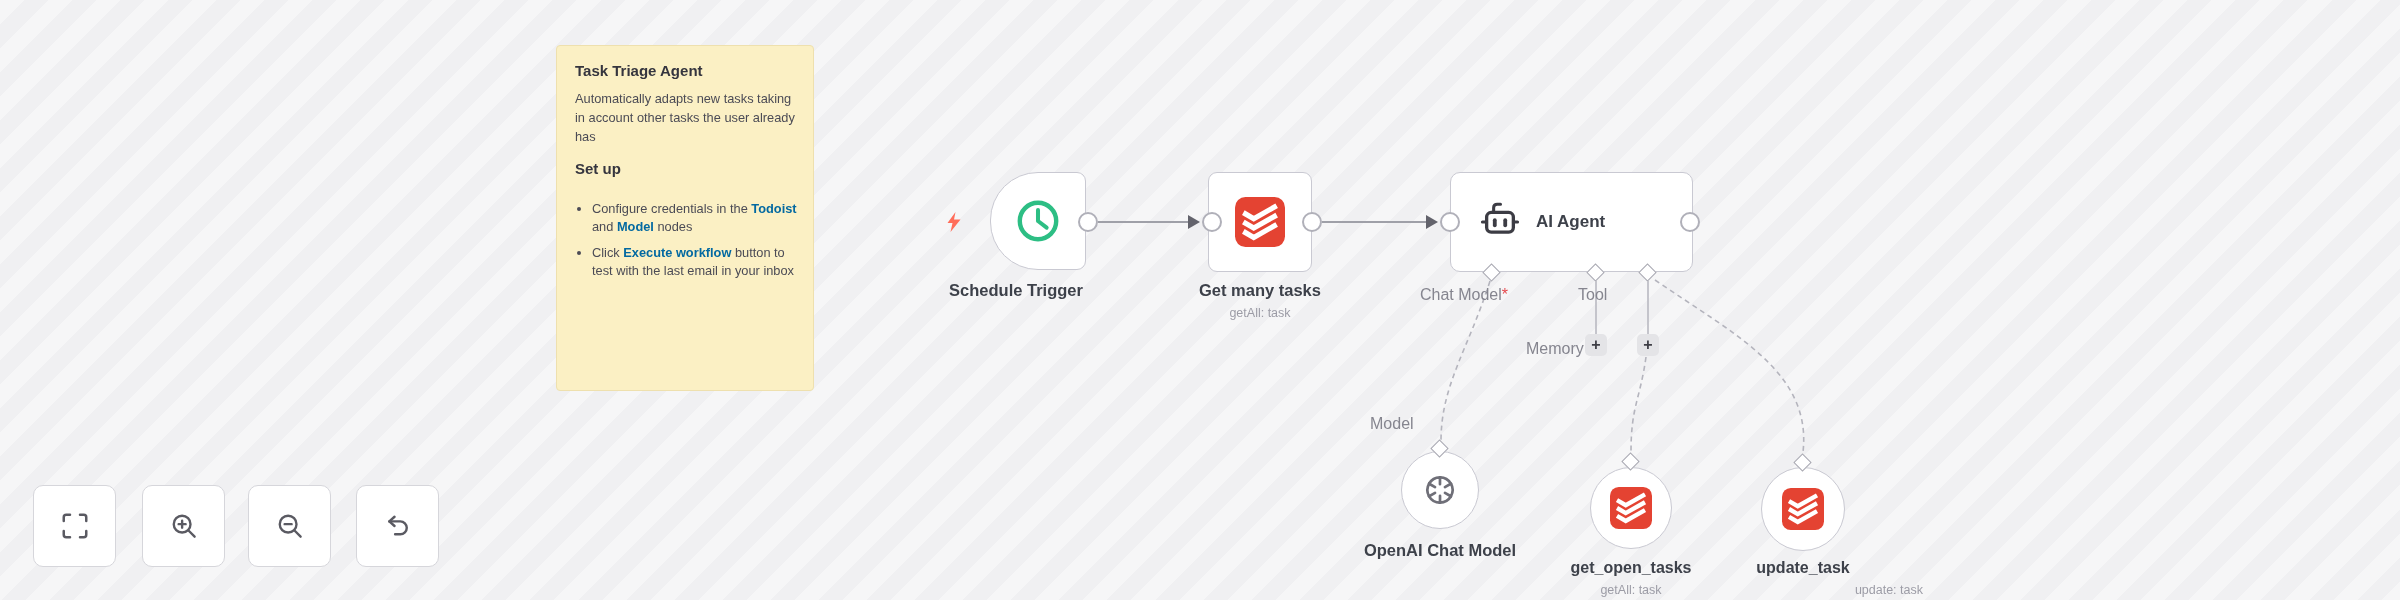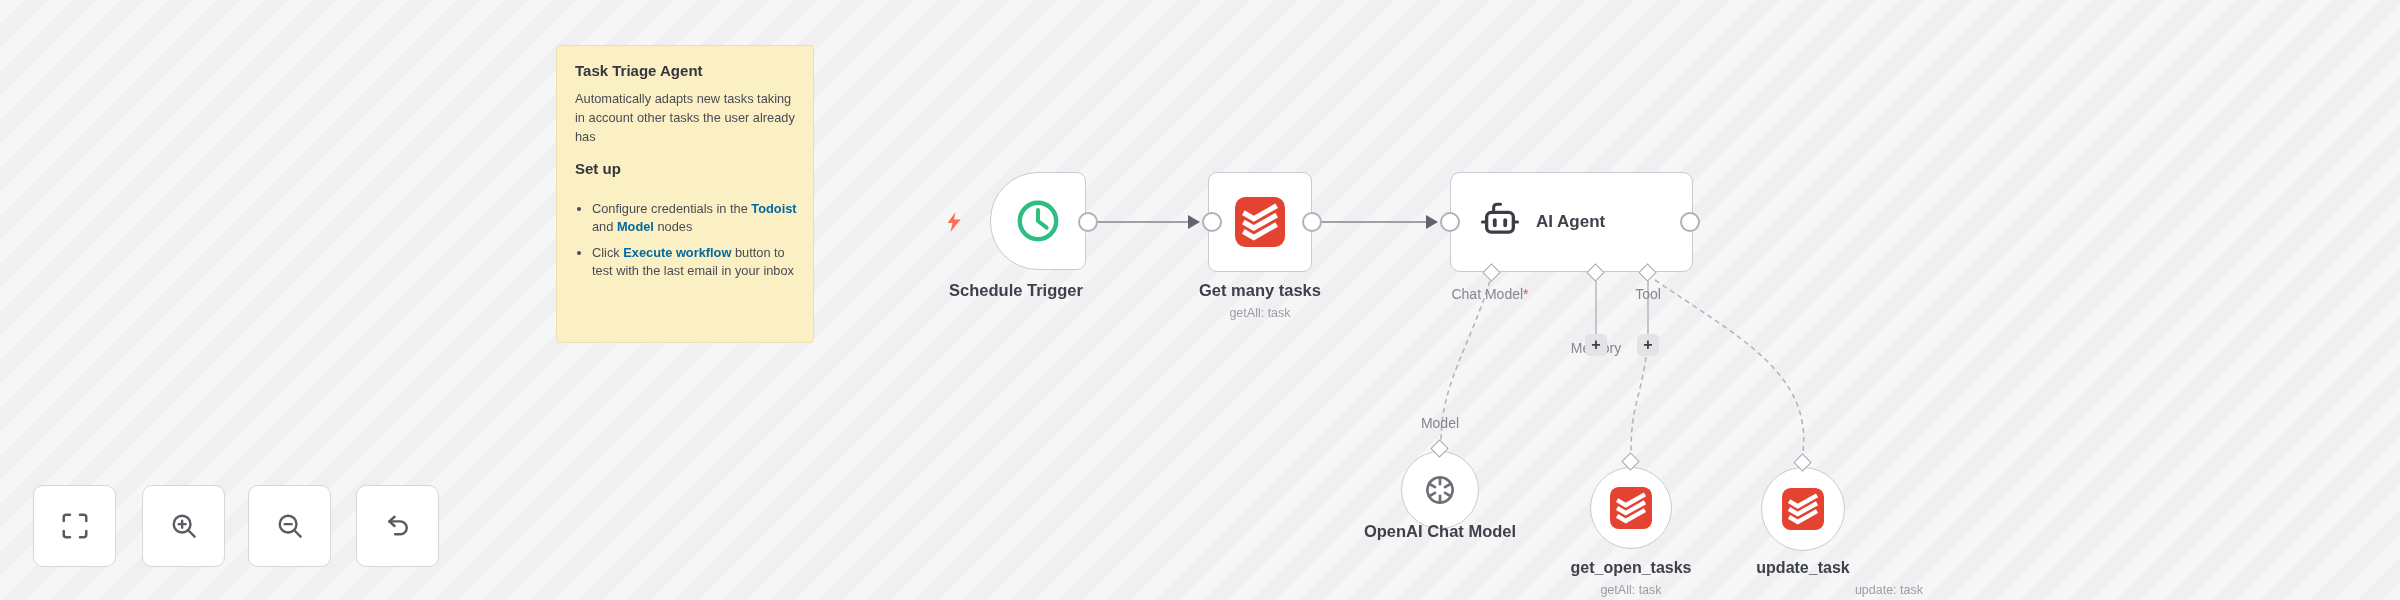--- a/index.html
+++ b/index.html
@@ -7,21 +7,21 @@
   body {
     font-family:"Liberation Sans", sans-serif;
     background-color:#f3f3f4;
     background-image:repeating-linear-gradient(135deg, #f6f6f7 0px, #f6f6f7 17px, #f0f0f2 17px, #f0f0f2 34px);
     position:relative;
   }
   .abs { position:absolute; }
 
   
   .sticky {
-    left:556px; top:45px; width:258px; height:298px;
+    left:556px; top:45px; width:258px; height:346px;
     background:#fbf0c4; border:1px solid #eee0ae; border-radius:4px;
     padding:16px 16px 14px 18px; z-index:2;
   }
   .sticky h1 { font-size:15px; font-weight:bold; color:#35353e; margin-bottom:11px; }
   .sticky p  { font-size:12.8px; color:#4b4b55; line-height:1.48; width:226px; }
   .sticky h2 { font-size:15px; font-weight:bold; color:#35353e; margin:13px 0 23px; }
   .sticky ul { list-style:disc; padding-left:17px; }
   .sticky li { font-size:12.8px; color:#4b4b55; line-height:1.45; margin-bottom:7px; width:212px; }
   .sticky b  { color:#0369a1; }
 
@@ -38,21 +38,21 @@
   .node-getopen  { left:1590px; top:467px; width:82px; height:82px; }
   .node-update   { left:1761px; top:467px; width:84px; height:84px; }
 
   .agent-title { font-size:17px; font-weight:bold; color:#3d414a; margin-left:15px; }
 
   
   .nlabel { position:absolute; width:240px; text-align:center; font-size:16.5px;
             font-weight:bold; color:#3d414a; z-index:2; }
   .nsub   { position:absolute; width:240px; text-align:center; font-size:12.5px;
             color:#9c9ca6; z-index:2; }
-  .plabel { position:absolute; width:140px; text-align:center; font-size:14px;
+  .plabel { position:absolute; width:140px; font-size:16px;
             color:#85858f; z-index:2; }
   .req    { color:#e5484d; }
 
   
   .port-circle { position:absolute; width:20px; height:20px; border-radius:50%;
                  background:#fff; border:2px solid #b0b0b9; z-index:4; }
   .port-diamond{ position:absolute; width:13px; height:13px; background:#fff;
                  border:1.8px solid #a8a8b1; transform:rotate(45deg); z-index:4; }
 
   .plus-btn { position:absolute; width:22px; height:22px; background:#e4e4e7; border-radius:5px;
@@ -132,21 +132,21 @@
     <g stroke="#6f6f78" stroke-width="3" fill="none" stroke-linecap="round">
       <path d="M0,-14 A14,14 0 0 1 12.1,-7 L5.5,-3.2"></path>
       <path d="M0,-14 A14,14 0 0 1 12.1,-7 L5.5,-3.2" transform="rotate(60)"></path>
       <path d="M0,-14 A14,14 0 0 1 12.1,-7 L5.5,-3.2" transform="rotate(120)"></path>
       <path d="M0,-14 A14,14 0 0 1 12.1,-7 L5.5,-3.2" transform="rotate(180)"></path>
       <path d="M0,-14 A14,14 0 0 1 12.1,-7 L5.5,-3.2" transform="rotate(240)"></path>
       <path d="M0,-14 A14,14 0 0 1 12.1,-7 L5.5,-3.2" transform="rotate(300)"></path>
     </g>
   </svg>
 </div>
-<div class="nlabel" style="left:1320px; top:522px;">OpenAI Chat Model</div>
+<div class="nlabel" style="left:1320px; top:541px;">OpenAI Chat Model</div>
 
 <div class="node node-circle node-getopen">
   <svg width="42" height="42" viewBox="0 0 24 24">
     <rect x="0" y="0" width="24" height="24" rx="5" fill="#e44332"></rect>
     <path d="M4,7.5 l5,2.9 L20,4.2 M4,12 l5,2.9 L20,8.7 M4,16.5 l5,2.9 L20,13.2" stroke="#fff" stroke-width="2.5" fill="none"></path>
   </svg>
 </div>
 <div class="nlabel" style="left:1511px; top:559px; font-size:16px;">get_open_tasks</div>
 <div class="nsub" style="left:1511px; top:583px;">getAll: task</div>
 

